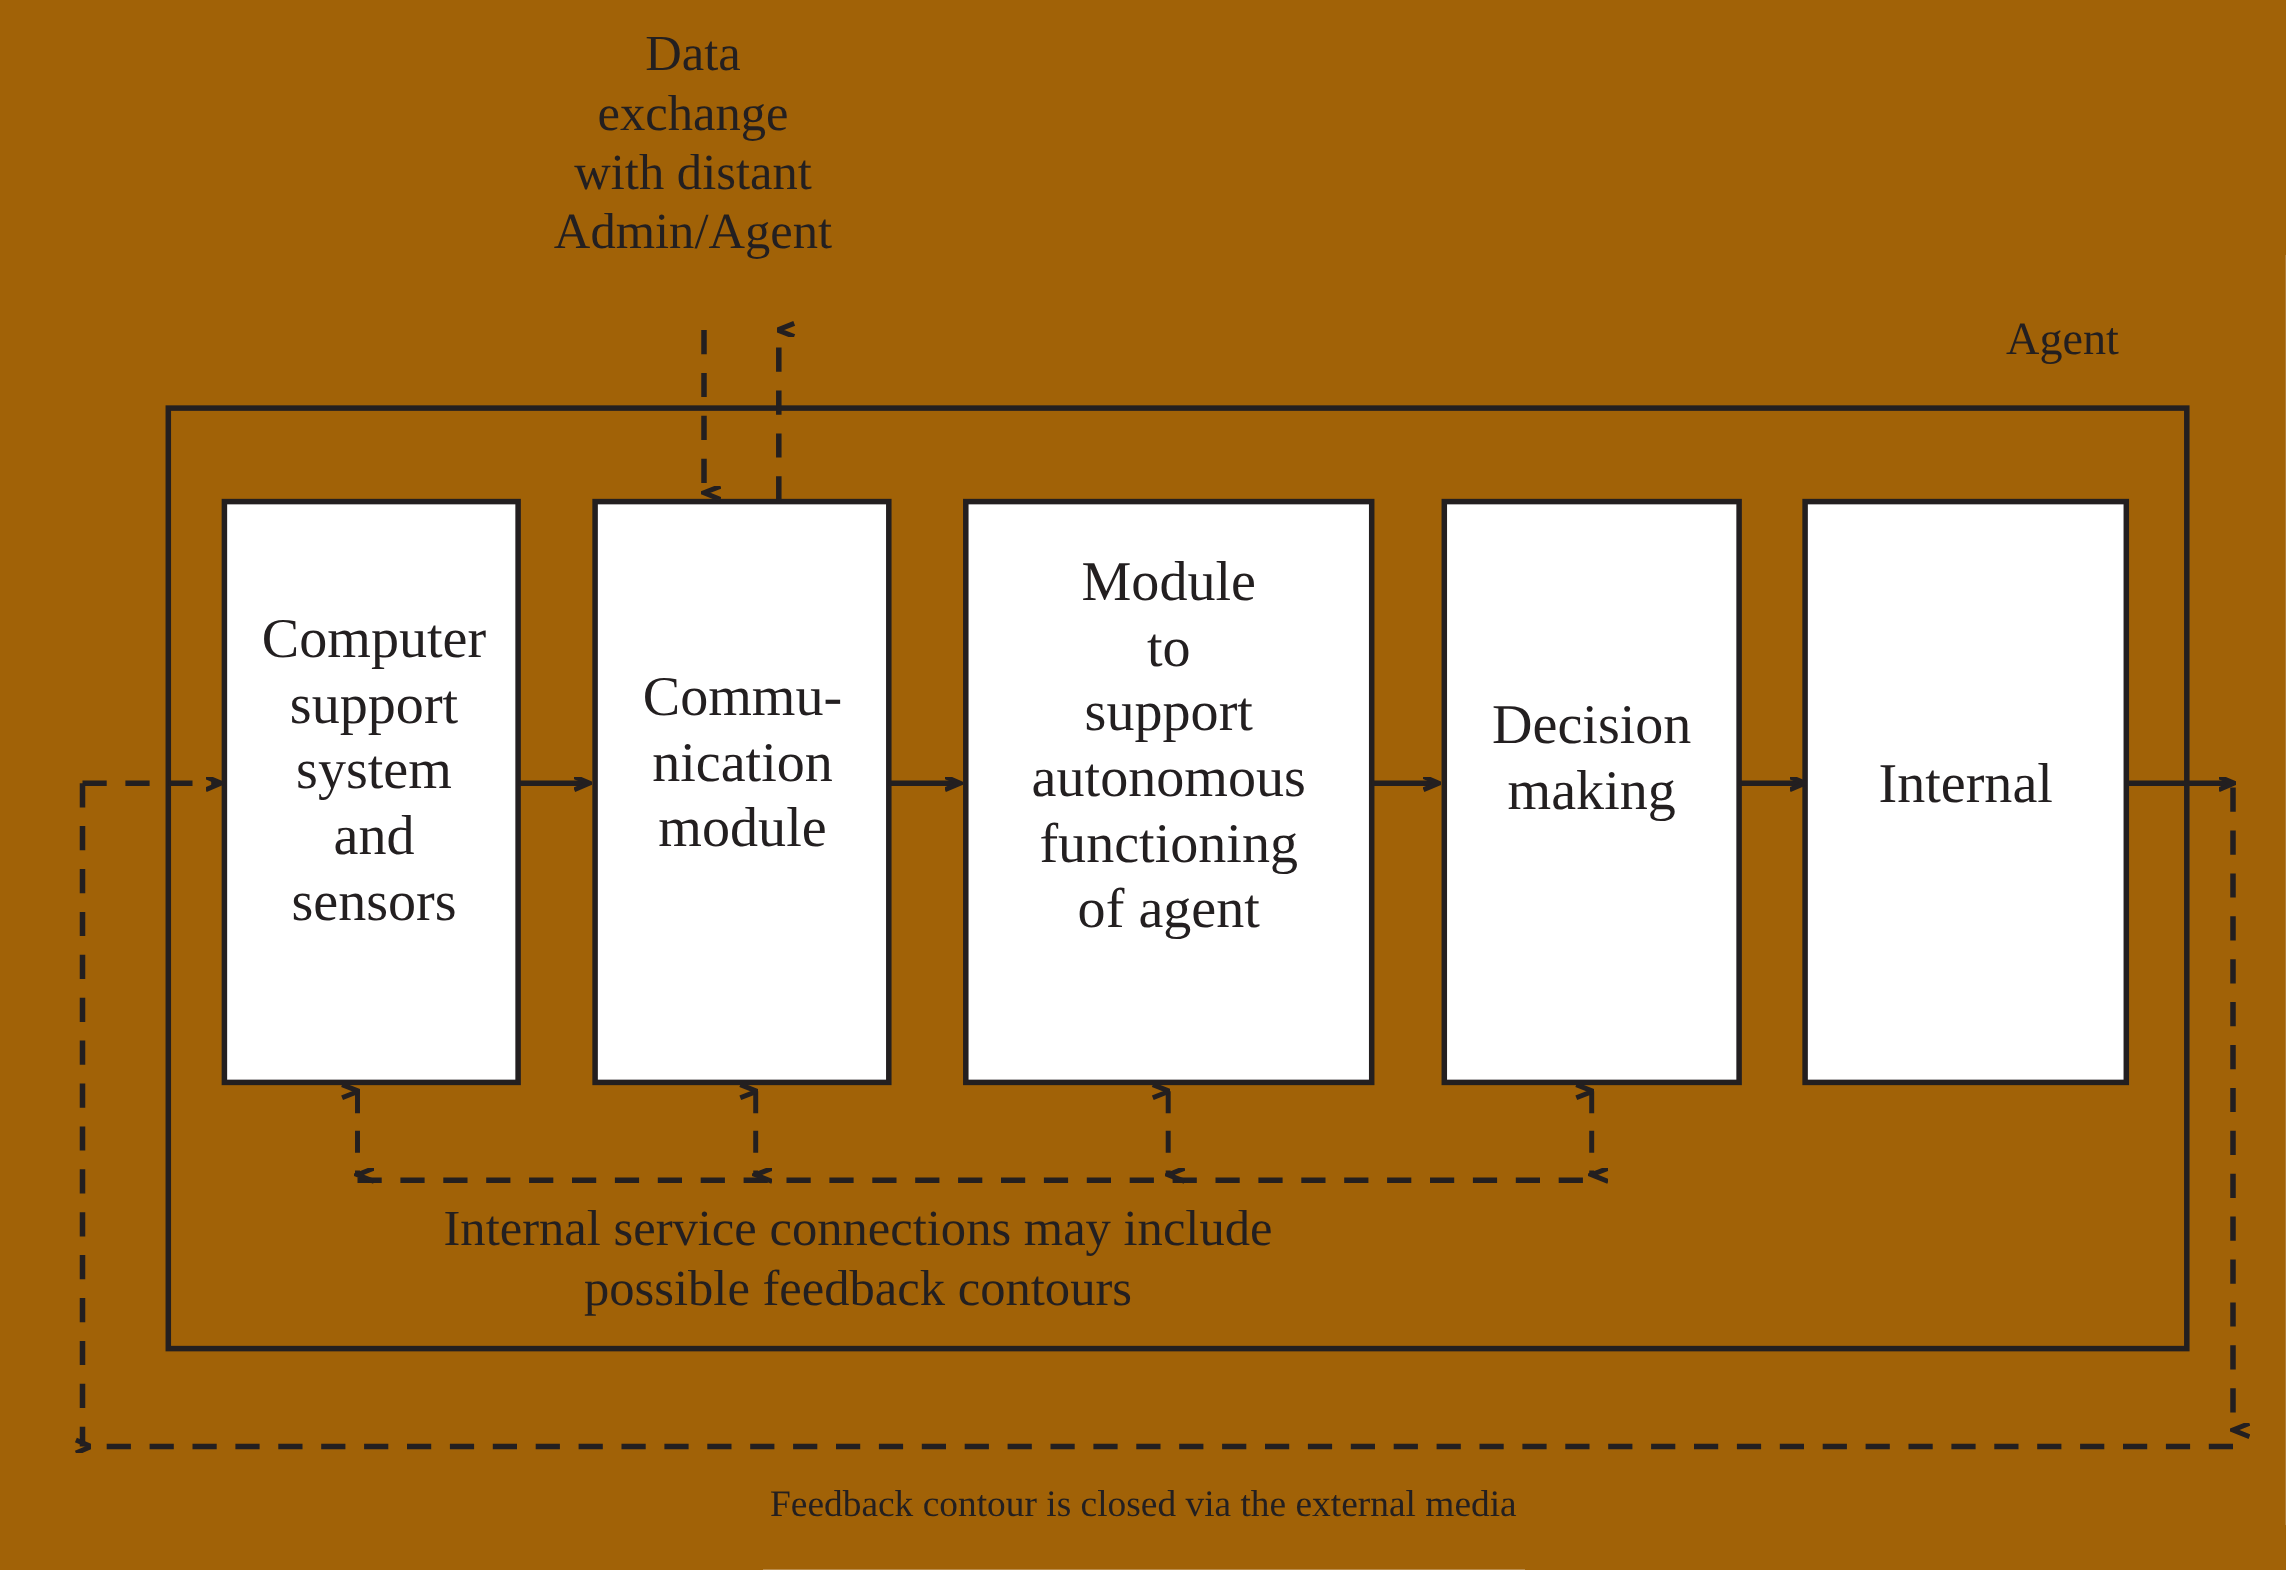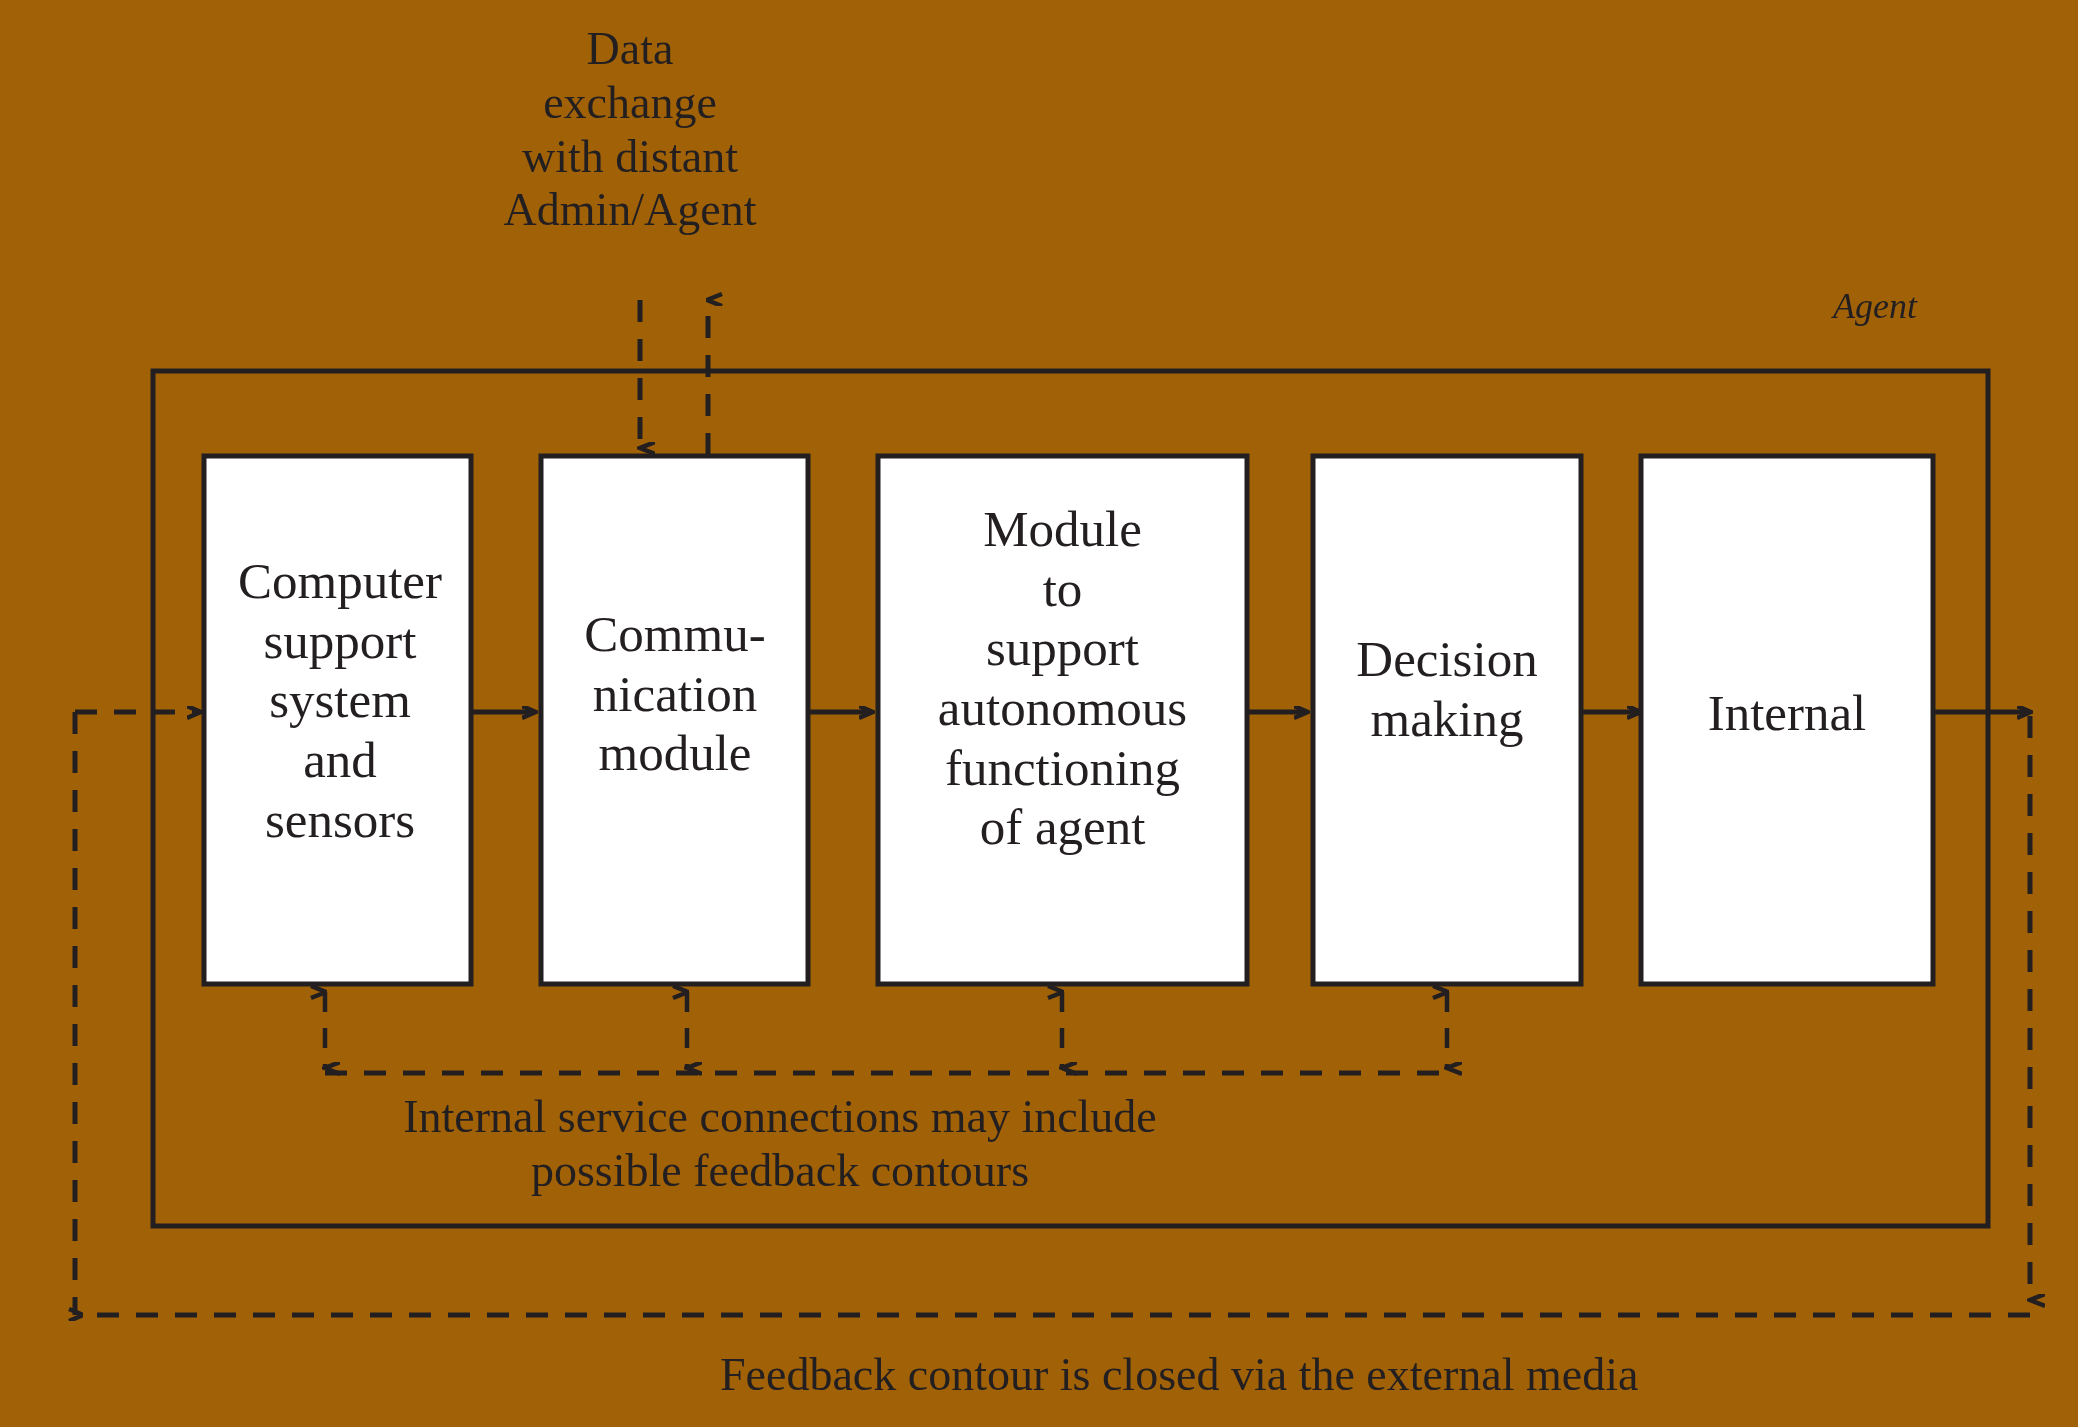--- a/index.html
+++ b/index.html
@@ -62,26 +62,24 @@
     white-space: pre-line;
     user-select: none;
   }
   .box-label {
     font-size: 51px;
   }
   .annot {
     font-size: 46px;
   }
   .caption {
-    font-size: 46px;
-    margin-left: 20px;
+    font-size: 34px;
   }
   .agent-label {
-    font-size: 36px;
-    font-style: italic;
+    font-size: 42px;
   }
 </style>
 </head>
 <body>
 
 <div id="stage">
 
   <svg id="diagram" viewBox="0 0 2078 1427">
     <defs>
       <marker id="arrow-r" markerWidth="16" markerHeight="16" refX="13" refY="6" orient="auto" markerUnits="userSpaceOnUse">

